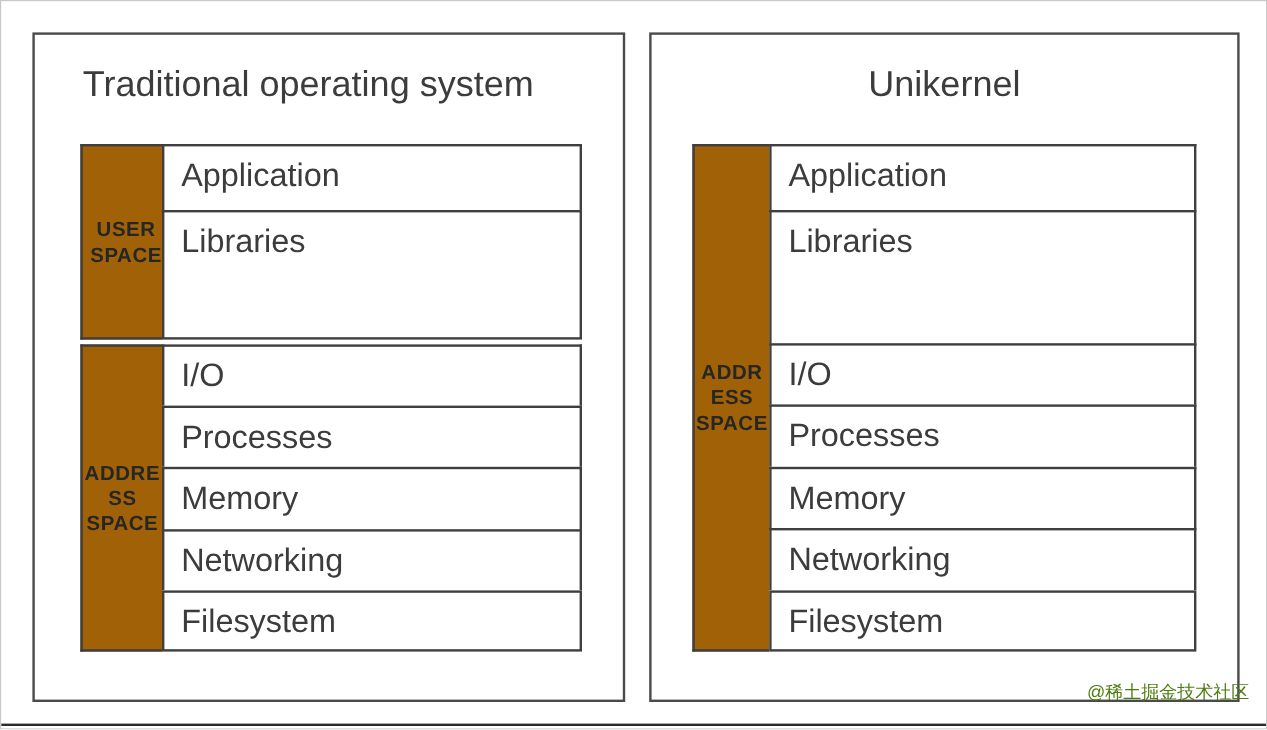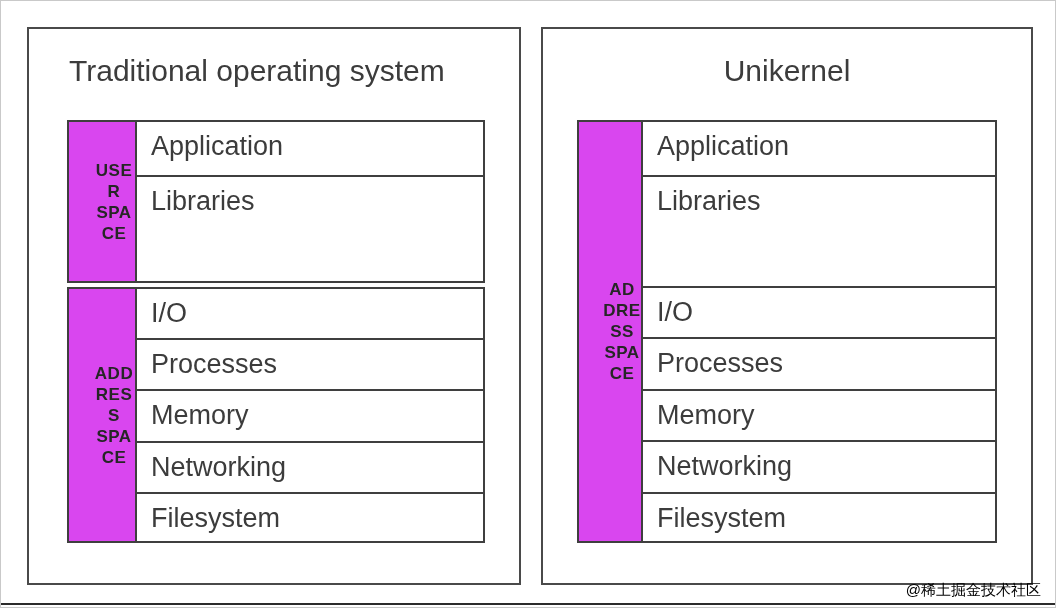--- a/index.html
+++ b/index.html
@@ -47,22 +47,21 @@
     box-sizing: border-box;
   }
   .side-label {
     box-sizing: border-box;
     border: 2px solid #3f3f3f;
     border-right: none;
     display: flex;
     align-items: center;
     justify-content: flex-end;
     flex: 0 0 auto;
-    background: #d946ef;
-    padding-left: 24px;
+    background: #a16207;
   }
   .side-label .side-text {
     font-weight: bold;
     font-size: 17px;
     line-height: 21px;
     letter-spacing: 0.5px;
     text-align: center;
     color: #262626;
     word-break: break-all;
     white-space: pre-line;
@@ -107,23 +106,23 @@
   #grp-address .rows .row.r-lib { height: 111px; }
   #grp-address .rows .row.r-io,
   #grp-address .rows .row.r-proc,
   #grp-address .rows .row.r-mem,
   #grp-address .rows .row.r-net,
   #grp-address .rows .row.r-fs { height: 51.4px; }
 
   .watermark {
     position: absolute;
     right: 14px;
-    bottom: 7px;
+    bottom: 20px;
     font-size: 15px;
-    color: #000000;
+    color: #4d7c0f;
     white-space: nowrap;
   }
   .bottom-rule {
     position: absolute;
     left: 0;
     right: 0;
     bottom: 2px;
     height: 2px;
     background: #2b2b2b;
   }

